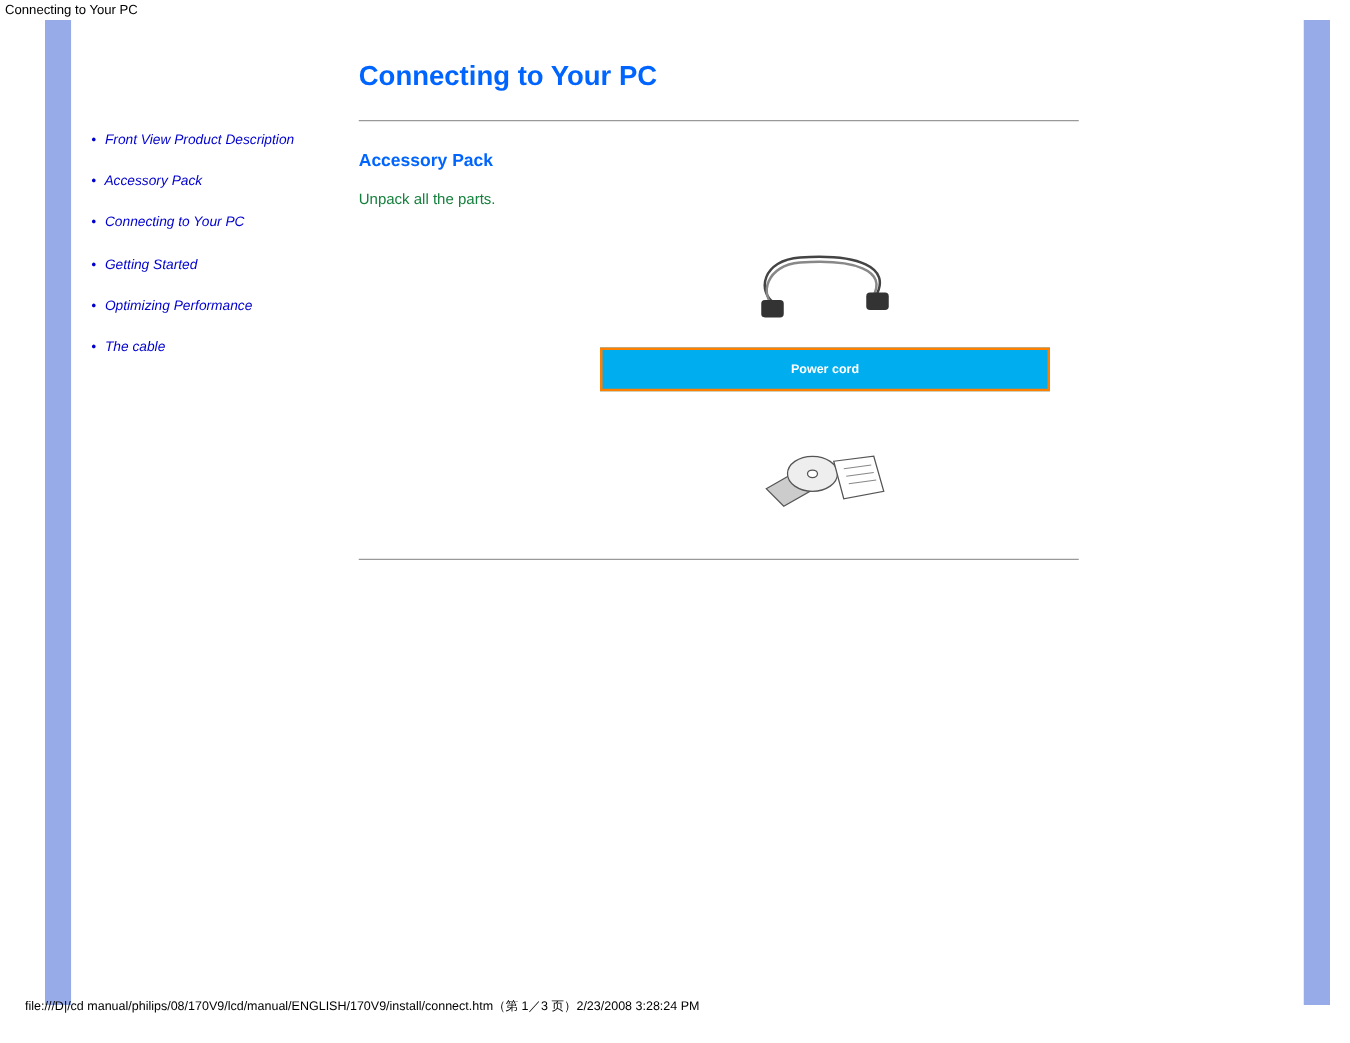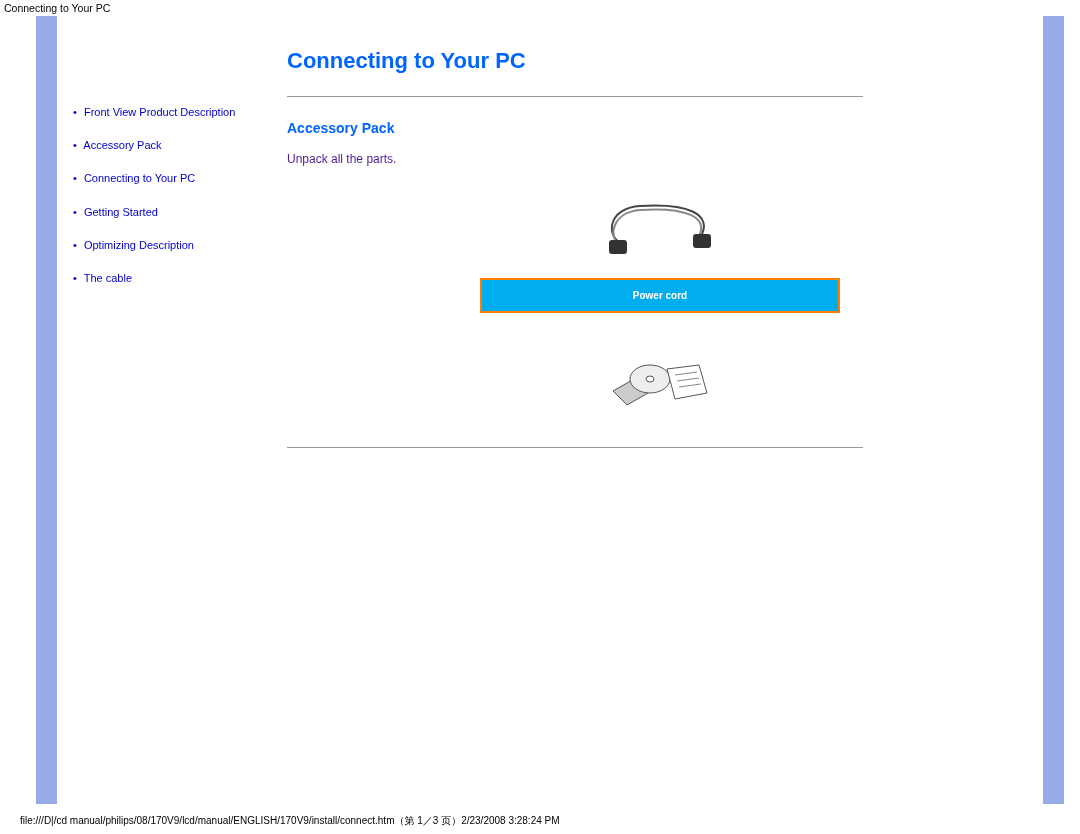--- a/index.html
+++ b/index.html
@@ -39,20 +39,21 @@
     background: #fff;
   }
   .sidebar {
     width: 206px;
     padding: 90px 8px 0 16px;
     font-size: 11px;
     line-height: 1.2;
   }
   .sidebar-item {
     margin-bottom: 20px;
+    font-style: italic;
   }
   .sidebar-item a {
     color: #0000cc;
     text-decoration: none;
     cursor: pointer;
   }
   .sidebar-item .bullet {
     color: #0000cc;
     margin-right: 4px;
   }
@@ -78,21 +79,21 @@
     margin: 18px 0 0 0;
   }
   .section-title {
     color: #0064ff;
     font-size: 14px;
     font-weight: bold;
     margin: 0 0 16px 0;
   }
   .body-text {
     font-size: 12px;
-    color: #4c1d95;
+    color: #15803d;
     margin-bottom: 22px;
   }
   .accessory-block {
     width: 360px;
     margin: 0 auto 22px auto;
   }
   .accessory-image {
     height: 90px;
     display: flex;
     align-items: center;
@@ -124,21 +125,21 @@
   }
   .right-margin {
     width: 16px;
     background: #fff;
   }
   .footer-bar {
     font-size: 10px;
     color: #000;
     padding: 2px 4px 2px 20px;
     position: absolute;
-    bottom: 4px;
+    bottom: 20px;
     left: 0;
   }
 
   
   svg { display: block; }
 </style>
 </head>
 <body>
 
 <div class="page">
@@ -162,21 +163,21 @@
         <div class="sidebar-item">
           <span class="bullet">•</span>
           <a>Connecting to Your PC</a>
         </div>
         <div class="sidebar-item">
           <span class="bullet">•</span>
           <a>Getting Started</a>
         </div>
         <div class="sidebar-item">
           <span class="bullet">•</span>
-          <a>Optimizing Description</a>
+          <a>Optimizing Performance</a>
         </div>
         <div class="sidebar-item">
           <span class="bullet">•</span>
           <a>The cable</a>
         </div>
       </div>
 
       <div class="main">
         <h1>Connecting to Your PC</h1>
         <hr class="hr">

